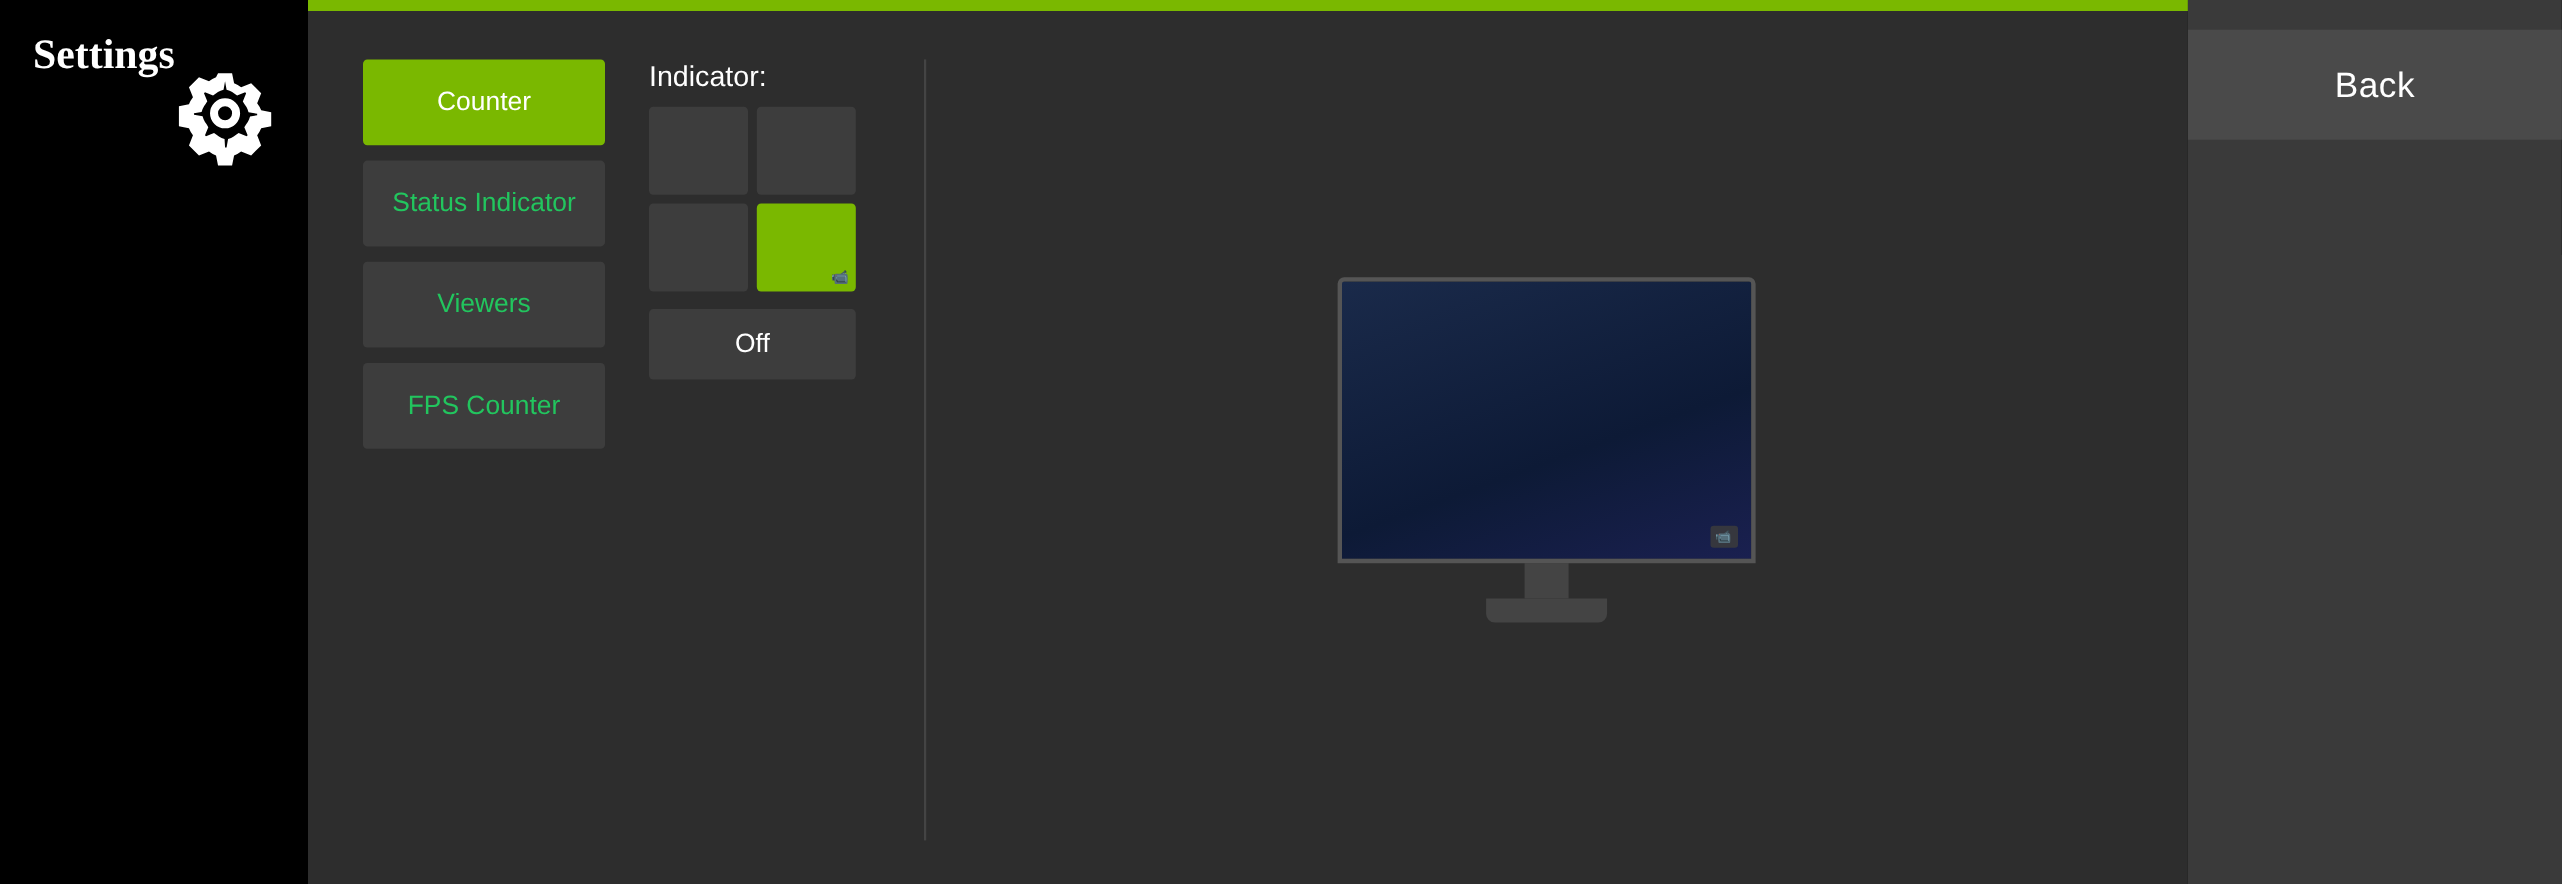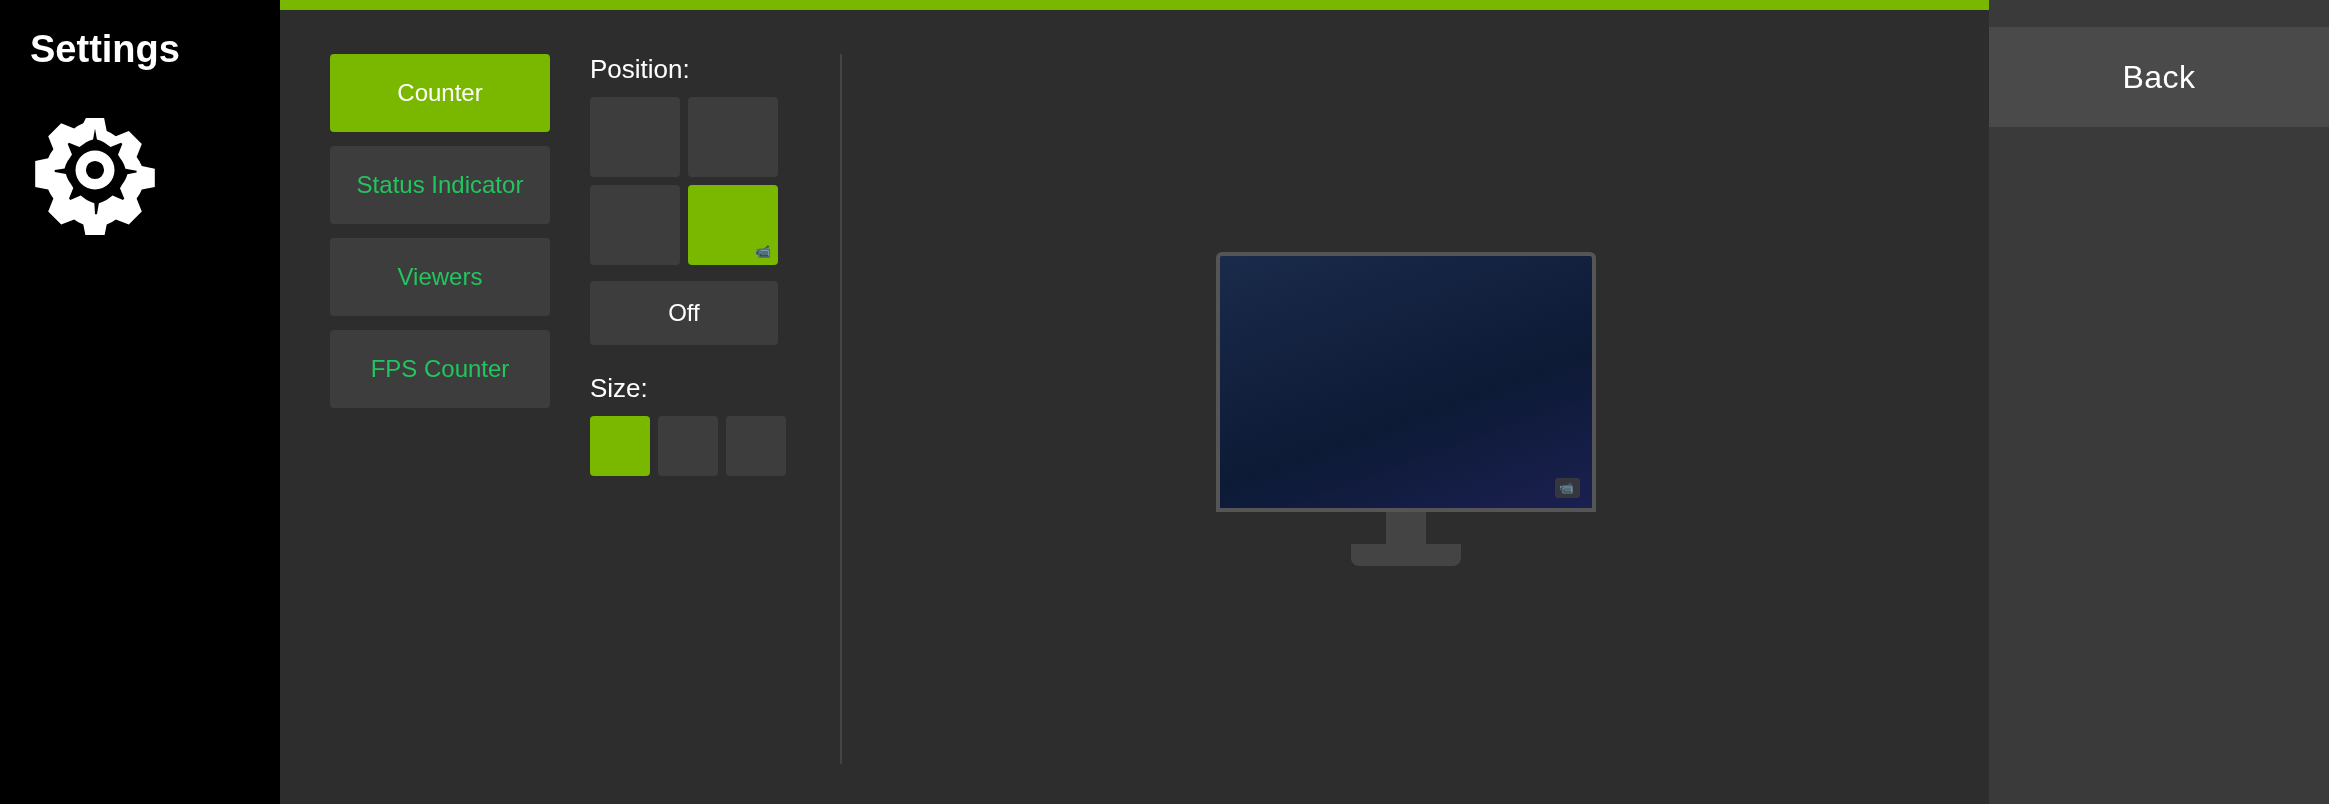--- a/index.html
+++ b/index.html
@@ -11,24 +11,25 @@
       font-family: 'Segoe UI', Arial, sans-serif;
       overflow: hidden;
     }
 
     
     #sidebar {
       width: 280px;
       height: 804px;
       background: #000;
       display: flex;
-      flex-direction: column;
+      flex-direction: row;
       align-items: flex-start;
       padding: 28px 30px;
       flex-shrink: 0;
+      font-family: Liberation Serif, serif;
     }
     #sidebar-title {
       color: #fff;
       font-size: 38px;
       font-weight: 700;
       margin-bottom: 24px;
     }
     .gear-icon {
       width: 130px;
       height: 130px;
@@ -268,39 +269,31 @@
     <div id="hud-body">
 
       <div id="buttons-col">
         <button class="hud-btn active">Counter</button>
         <button class="hud-btn">Status Indicator</button>
         <button class="hud-btn">Viewers</button>
         <button class="hud-btn">FPS Counter</button>
       </div>
 
       <div id="controls-col">
-        <div class="section-label">Position:</div>
+        <div class="section-label">Indicator:</div>
         <div class="position-grid">
           <div class="pos-cell"></div>
           <div class="pos-cell"></div>
           <div class="pos-cell"></div>
           <div class="pos-cell selected">
             <span class="cam-icon">📹</span>
           </div>
         </div>
         <div class="off-cell">
           <span class="off-label">Off</span>
-        </div>
-        <div class="size-section">
-          <div class="section-label">Size:</div>
-          <div class="size-grid">
-            <div class="size-cell selected"></div>
-            <div class="size-cell"></div>
-            <div class="size-cell"></div>
-          </div>
         </div>
       </div>
 
       <div id="divider"></div>
 
       <div id="monitor-col">
         <div class="monitor-wrap">
           <div class="monitor-screen">
             <div class="monitor-cam-indicator">
               <span>📹</span>

